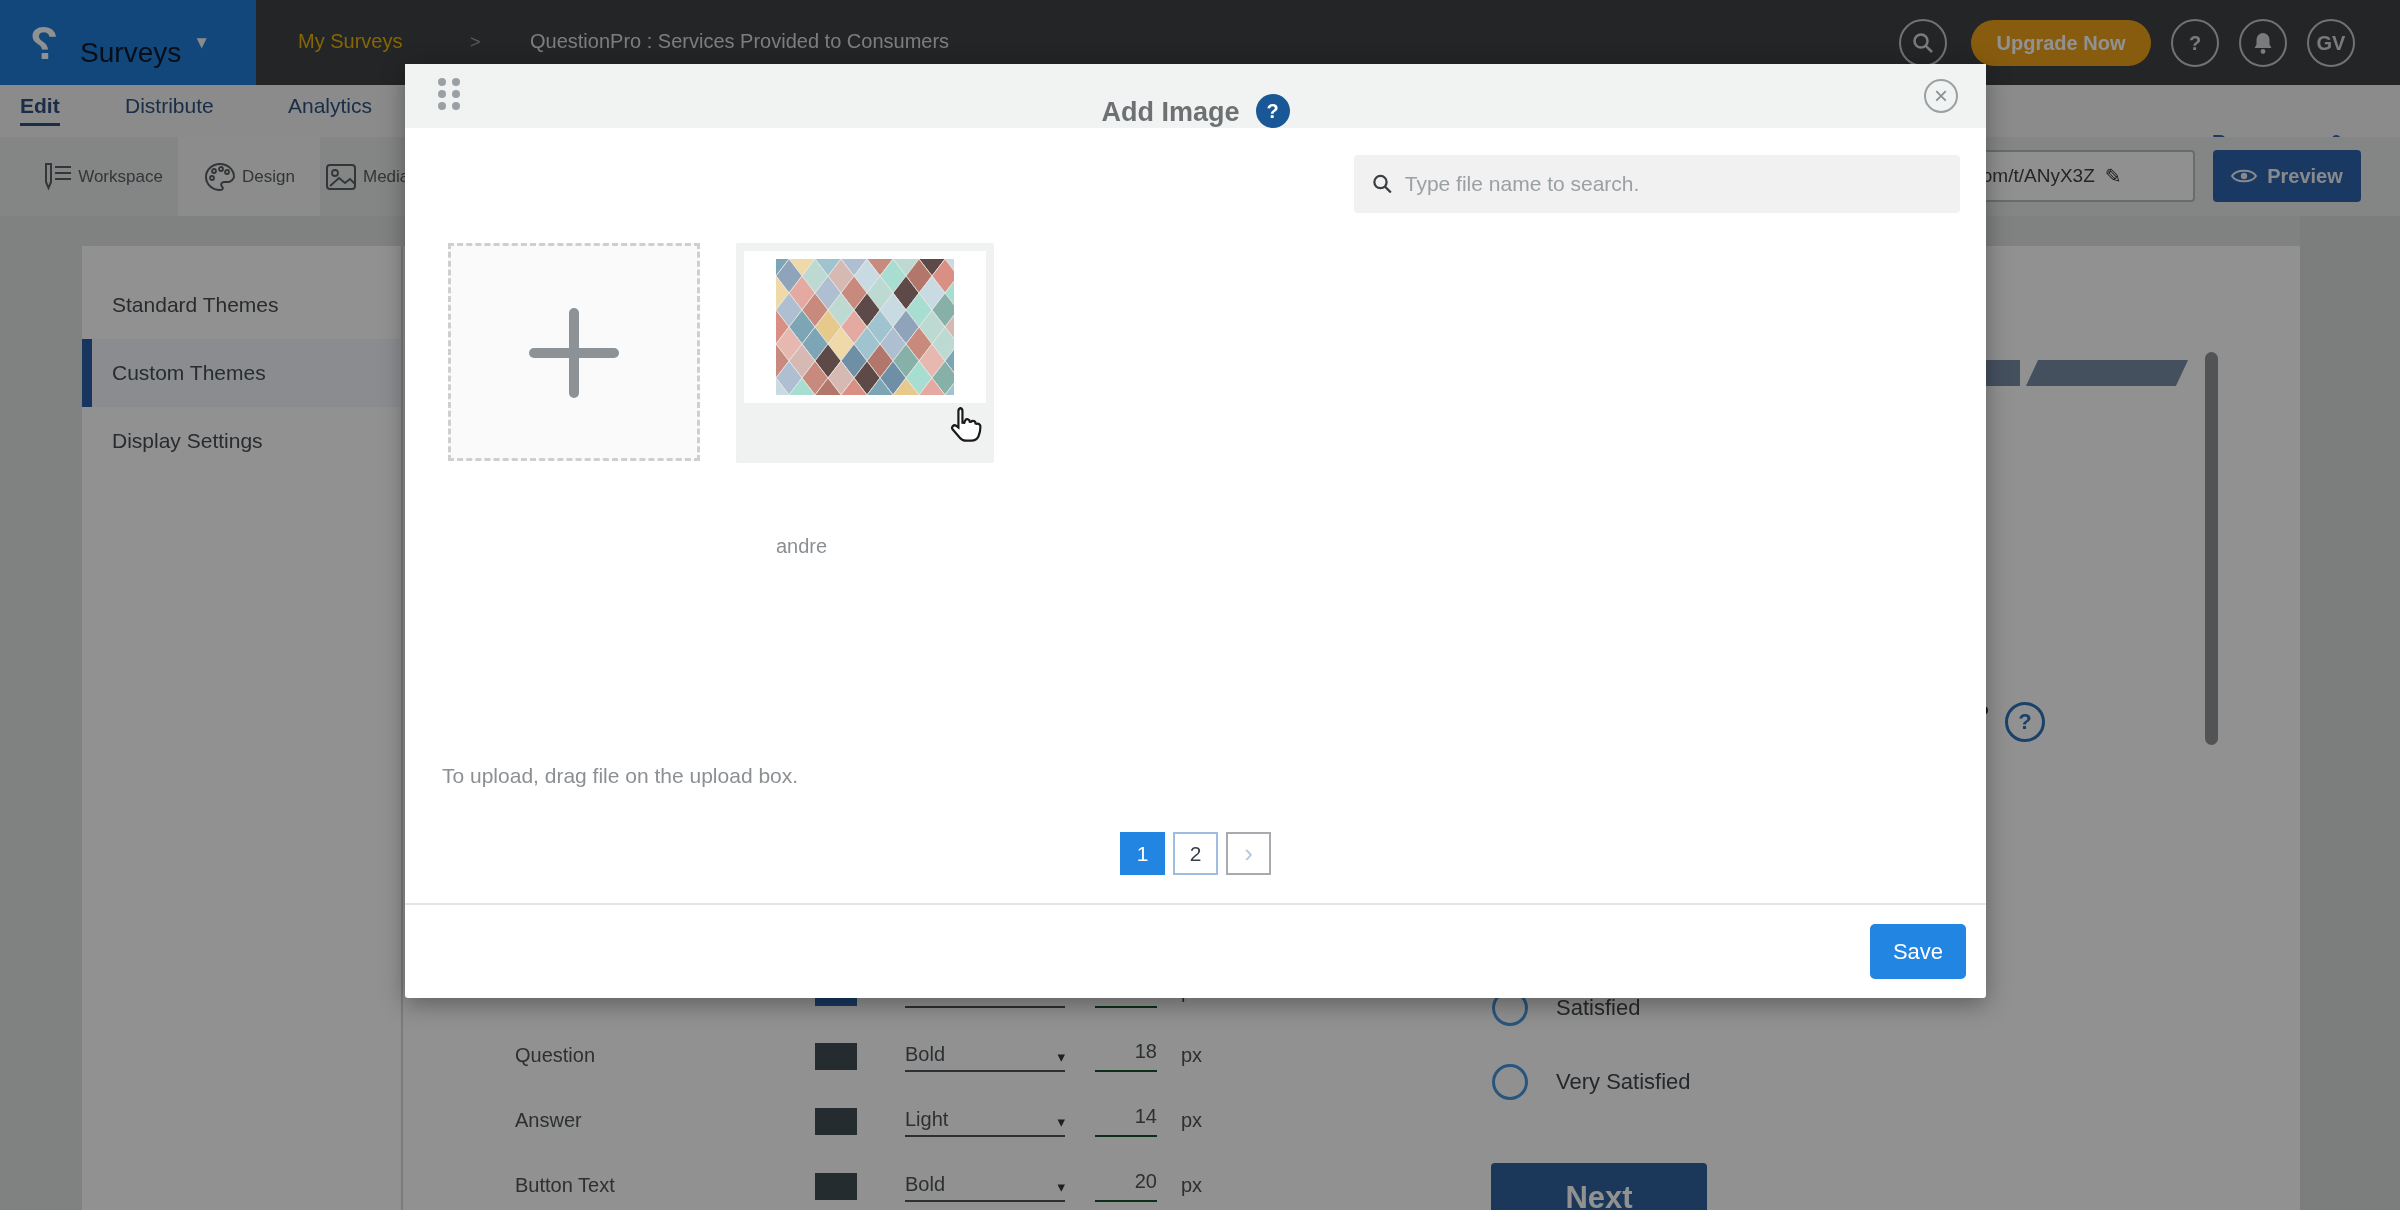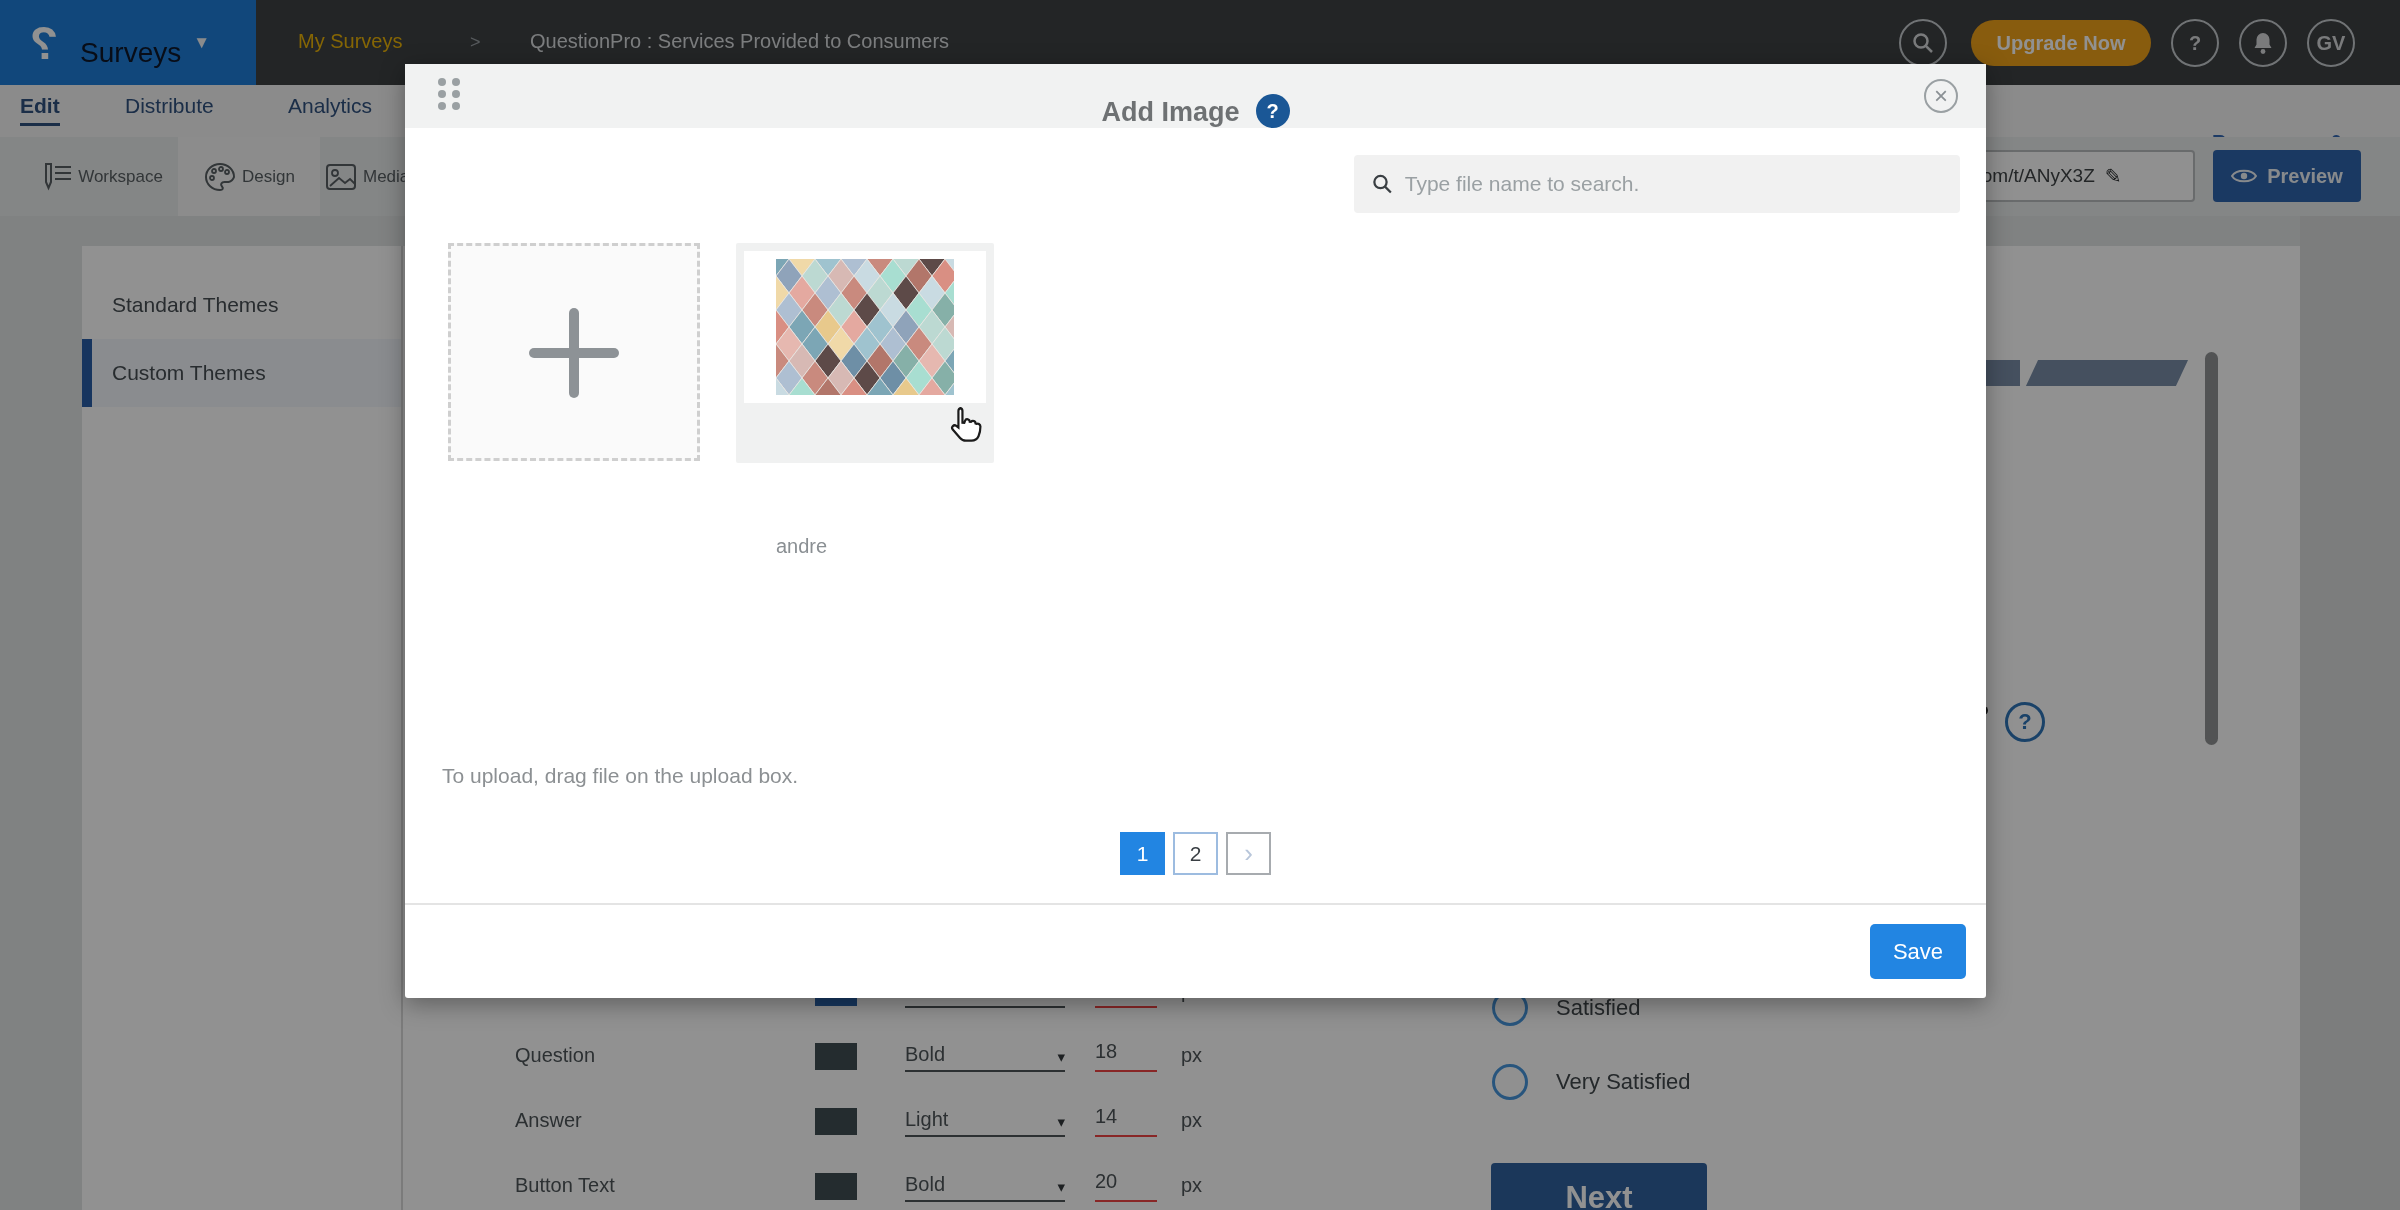--- a/index.html
+++ b/index.html
@@ -47,21 +47,21 @@
   .side-item.selected { background:#f2f7fc; }
   .side-bar-accent { left:0; width:10px; height:68px; background:#2a5da8; }
 
   
   .form-row { height:34px; }
   .fr-label { font-size:20px; color:#4e5559; }
   .fr-swatch { width:42px; height:27px; }
   .fr-dd { width:160px; border-bottom:2px solid #4e5559; font-size:20px; color:#4e5559;
     display:flex; justify-content:space-between; align-items:flex-end; padding-bottom:4px; height:32px;}
   .fr-dd .caret { font-size:15px; color:#34393d; }
-  .fr-num { width:62px; border-bottom:2px solid #ef4444; font-size:20px; color:#4e5559; text-align:left; padding-bottom:4px; height:32px; }
+  .fr-num { width:62px; border-bottom:2px solid #14532d; font-size:20px; color:#4e5559; text-align:right; padding-bottom:4px; height:32px; }
   .fr-px { font-size:20px; color:#4e5559; }
 
   
   #url-field { left:1955px; top:150px; width:240px; height:52px; background:#fdfdfd; border:2px solid #b9bcbe;
     border-radius:4px; display:flex; align-items:center; padding:0 10px; gap:10px; }
   #url-text { font-size:19px; color:#3f4346; white-space:nowrap; }
   #url-pencil { font-size:20px; color:#2b2e30; }
   #preview-btn { left:2213px; top:150px; width:148px; height:52px; background:#2f64ad; border-radius:4px;
     color:#eef2f6; font-size:20px; font-weight:bold; display:flex; align-items:center; justify-content:center; gap:10px; }
   .pg-seg { top:360px; height:26px; background:#7a8ea8; }
@@ -188,20 +188,23 @@
 
   <div id="outer-right" class="abs"></div>
   <div id="main-panel" class="abs">
     <div id="sidebar-col" class="abs">
       <div class="abs side-item" style="top:25px;">
         <span>Standard Themes</span>
       </div>
       <div class="abs side-item selected" style="top:93px;">
         <span class="abs side-bar-accent"></span>
         <span>Custom Themes</span>
+      </div>
+      <div class="abs side-item" style="top:161px;">
+        <span>Display Settings</span>
       </div>
     </div>
   </div>
 
   <div class="abs form-row" style="left:515px; top:976px; width:700px;">
     <span class="abs fr-label" style="left:0; top:4px;">Title</span>
     <div class="abs fr-swatch" style="left:300px; top:3px; background:#2a63ab;"></div>
     <div class="abs fr-dd" style="left:390px; top:0;">
       <span>Bold</span>
       <span class="caret">▾</span>

